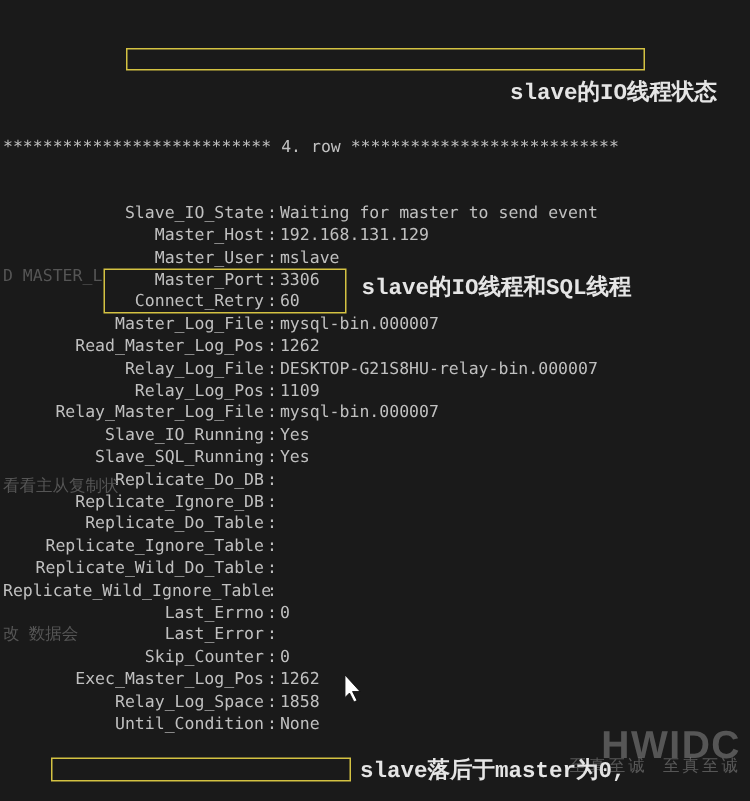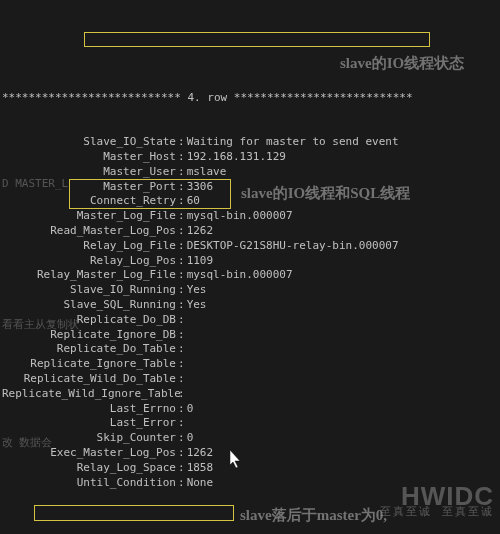--- a/index.html
+++ b/index.html
@@ -27,22 +27,22 @@
   }
   .colon { padding: 0 2px; }
   .value { }
   .box-yellow {
     border: 1px solid #d4c242;
     position: absolute;
     background: transparent;
     pointer-events: none;
   }
   .annotation {
-    color: #737373;
-    font-family: Liberation Serif, serif;
+    color: #e5e5e5;
+    font-family: Liberation Mono, monospace;
     font-size: 15px;
     font-weight: bold;
     position: absolute;
     line-height: 20px;
     pointer-events: none;
   }
   .watermark1 {
     position: absolute;
     bottom: 30px;
     right: 6px;
@@ -96,21 +96,21 @@
 <div class="annotation" style="top:183px; left:241px;text-align:right;">slave的IO线程和SQL线程</div>
 <div class="annotation" style="top:460px; left:240px; line-height:22px;">
   <div>slave落后于master为0,</div>
   
   
 </div>
 
 
 <div class="faint" style="top:177px; left:2px;">D MASTER_L</div>
 <div class="faint" style="top:317px; left:2px; font-family:Liberation Serif, serif;">看看主从复制状</div>
-<div class="faint" style="top:435px; left:2px; font-family:'Microsoft YaHei',sans-serif;">改  数据会</div>
+<div class="faint" style="top:416px; left:2px; font-family:'Microsoft YaHei',sans-serif;">改  数据会</div>
 
 
 
 <svg class="cursor" style="top:450px; left:230px;" viewBox="0 0 12 18">
   <path id="cursor-path" fill="white" stroke="black" stroke-width="0.5" d="M0,0 L0,15 L3,12 L6,18 L8,17 L5,11 L10,11 Z"></path>
 </svg>
 
 
 <div class="watermark1">HWIDC</div>
 <div class="watermark2">至真至诚  至真至诚</div>

